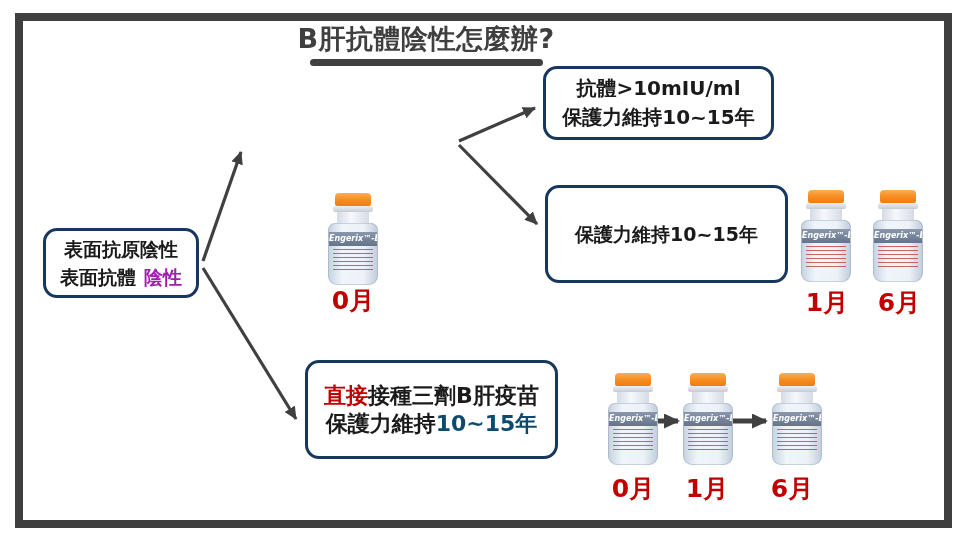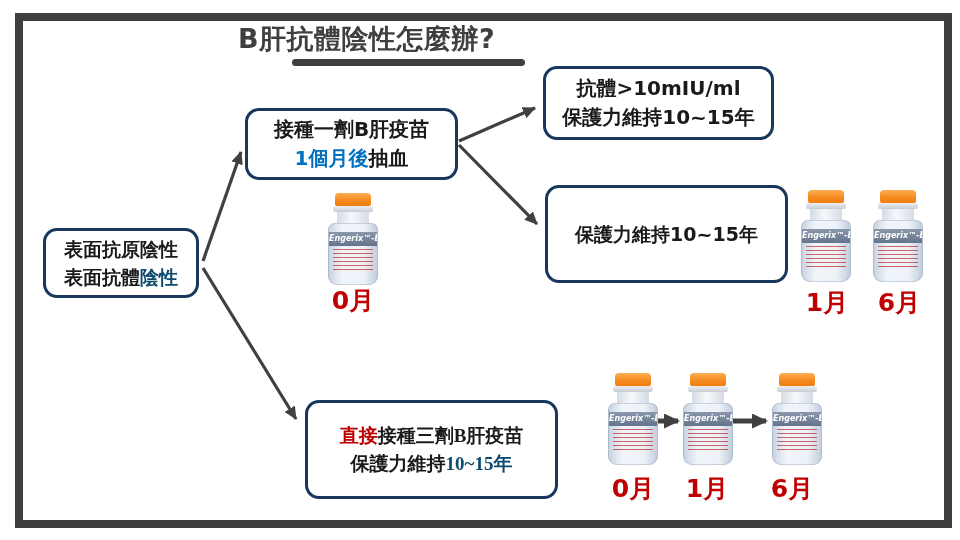--- a/index.html
+++ b/index.html
@@ -1,33 +1,33 @@
 <!DOCTYPE html>
 <html><head>
 <meta charset="utf-8">
 <style>
   html,body{margin:0;padding:0;background:#fff;}
   body{width:960px;height:540px;overflow:hidden;font-family:"DejaVu Sans","Liberation Sans",sans-serif;}
   .stage{position:relative;width:960px;height:540px;background:#fff;}
   .frame{position:absolute;top:13px;left:15px;right:8px;bottom:12px;border:8px solid #3F3F3F;}
 
-  .title-wrap{position:absolute;top:21px;left:238px;width:340px;text-align:left;}
+  .title-wrap{position:absolute;top:21px;left:256px;width:340px;text-align:center;}
   .title-text{font-size:27px;font-weight:bold;color:#3F3F3F;letter-spacing:.5px;white-space:nowrap;}
   .title-underline{width:233px;height:7px;border-radius:4px;background:#3F3F3F;margin:2px auto 0;}
 
   .arrows{position:absolute;left:0;top:0;width:960px;height:540px;pointer-events:none;}
 
   .box{position:absolute;background:#fff;border:3px solid #17375E;border-radius:14px;box-sizing:border-box;
        text-align:center;color:#1A1A1A;font-weight:bold;display:flex;flex-direction:column;justify-content:center;}
   .box .line{white-space:nowrap;}
   .box-start {left:43px; top:228px;width:156px;height:70px;font-size:19px;line-height:28px;}
   .box-step1 {left:245px;top:108px;width:213px;height:72px;font-size:20px;line-height:29px;}
   .box-high  {left:543px;top:66px; width:231px;height:74px;font-size:20px;line-height:29px;}
   .box-low   {left:545px;top:185px;width:243px;height:98px;font-size:19px;line-height:28px;}
-  .box-direct{left:305px;top:400px;width:253px;height:99px;font-size:19px;line-height:28px;font-family:Liberation Serif, serif;}
+  .box-direct{left:305px;top:360px;width:253px;height:99px;font-size:22px;line-height:28px;}
 
   .vial{position:absolute;width:52px;height:92px;}
   .vial .cap{position:absolute;top:0;left:50%;transform:translateX(-50%);width:36px;height:13px;
        background:linear-gradient(180deg,#FBAE55 0%,#F68B1F 55%,#EF7D10 100%);border-radius:4px 4px 2px 2px;}
   .vial .rim{position:absolute;top:13px;left:50%;transform:translateX(-50%);width:40px;height:6px;
        background:linear-gradient(180deg,#EDEFF3,#C7CBD4);border-radius:2px;}
   .vial .neck{position:absolute;top:19px;left:50%;transform:translateX(-50%);width:32px;height:12px;
        background:linear-gradient(90deg,#D5DBE5,#F6F8FB 45%,#D5DBE5);}
   .vial .vbody{position:absolute;top:30px;left:1px;right:1px;bottom:0;
        background:linear-gradient(90deg,#C9D4E2 0%,#F0F5FA 28%,#EDF2F8 72%,#C3CEDD 100%);
@@ -80,27 +80,23 @@
     <line x1="203" y1="261" x2="241" y2="152" stroke="#404040" stroke-width="3.2" marker-end="url(#ah)"></line>
     <line x1="203" y1="268" x2="296" y2="419" stroke="#404040" stroke-width="3.2" marker-end="url(#ah)"></line>
     <line x1="459" y1="141" x2="535" y2="108" stroke="#404040" stroke-width="3.2" marker-end="url(#ah)"></line>
     <line x1="459" y1="145" x2="537" y2="224" stroke="#404040" stroke-width="3.2" marker-end="url(#ah)"></line>
     <line x1="654" y1="421" x2="678" y2="421" stroke="#404040" stroke-width="5" marker-end="url(#ah2)"></line>
     <line x1="729" y1="421" x2="766" y2="421" stroke="#404040" stroke-width="5" marker-end="url(#ah2)"></line>
   </svg>
 
   <div class="box box-start">
     <div class="line"><span>表面抗原陰性</span></div>
-    <div class="line"><span>表面抗體</span><span style="color: #0c4a6e;">陰性</span></div>
+    <div class="line"><span>表面抗體</span><span style="color: #a21caf; padding-left: 8px;">陰性</span></div>
   </div>
 
-  <div class="box box-step1">
-    <div class="line"><span>接種一劑B肝疫苗</span></div>
-    <div class="line"><span style="color: rgb(0, 112, 192);">1個月後</span><span>抽血</span></div>
-  </div>
 
   <div class="box box-high">
     <div class="line"><span>抗體&gt;10mIU/ml</span></div>
     <div class="line"><span>保護力維持10~15年</span></div>
   </div>
 
   <div class="box box-low">
     <div class="line"><span>保護力維持10~15年</span></div>
   </div>
 

